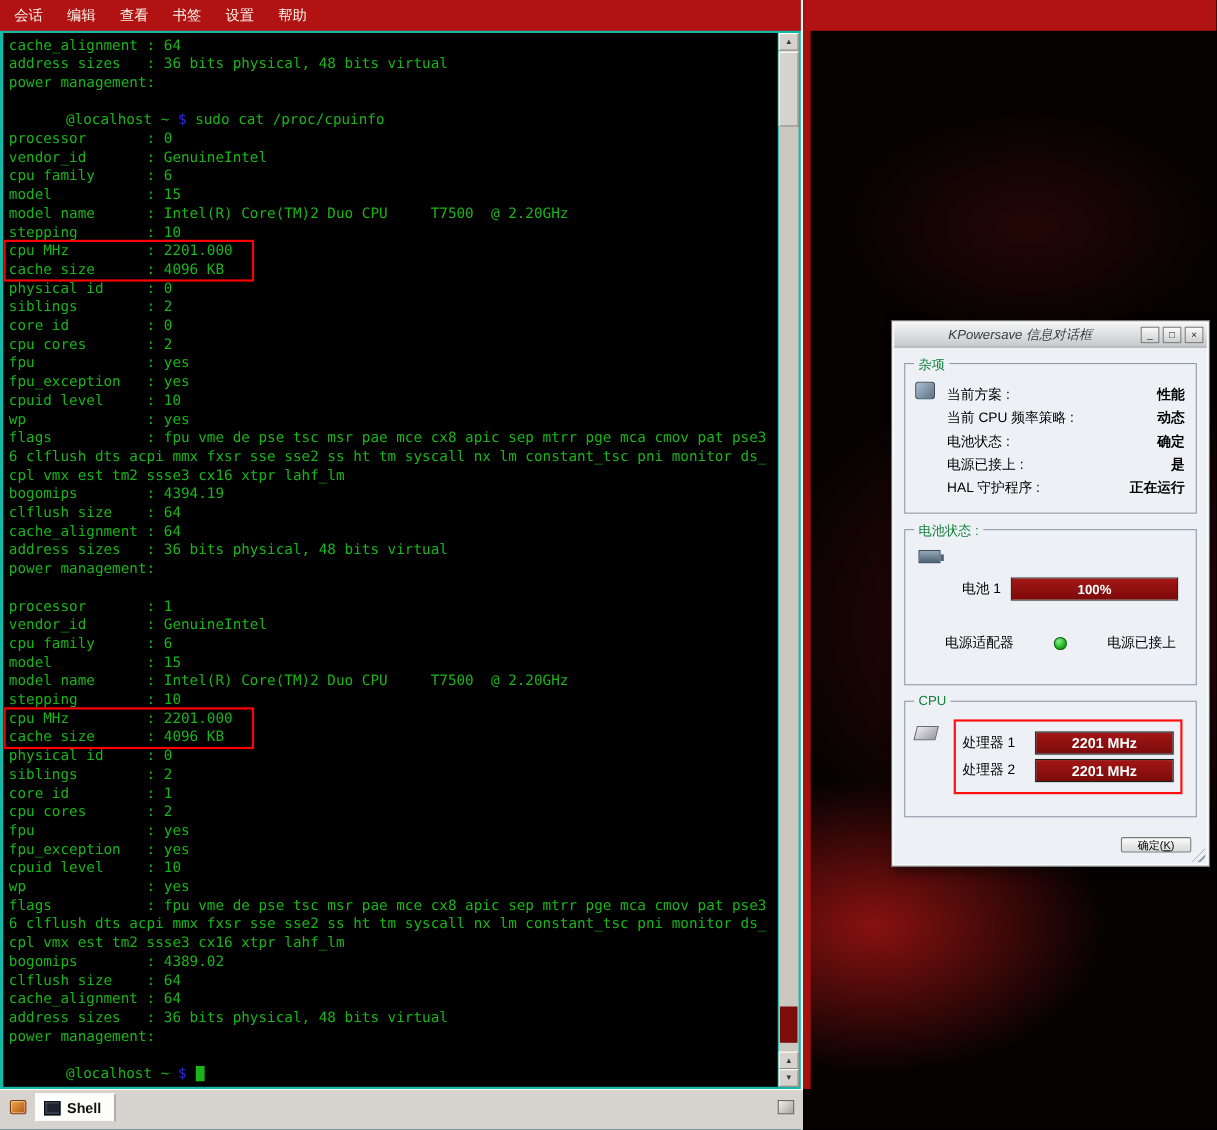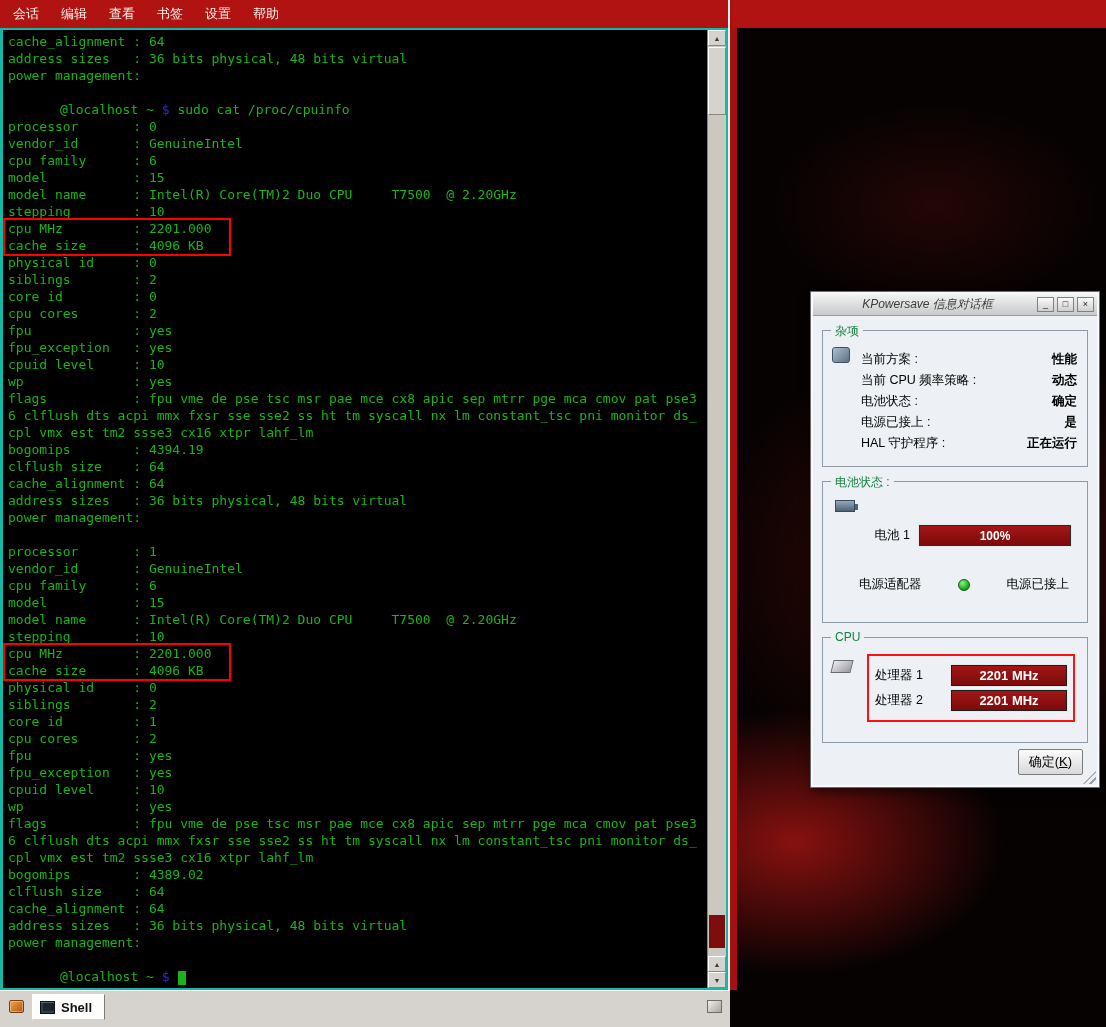--- a/index.html
+++ b/index.html
@@ -157,30 +157,30 @@
   .kps-group.cpu { min-height: 106px; margin-bottom: 0; }
   .cpu-icon {
     position: absolute; left: 9px; top: 22px; width: 20px; height: 13px;
     background: linear-gradient(135deg, #ececee, #9a9aa2); border: 1px solid #6a6a72;
     transform: skewX(-14deg);
   }
   .cpu-rows { margin-left: 34px; margin-right: 2px; border: 2px solid #ff1010; padding: 5px 6px; }
   .cpu-row { display: flex; align-items: center; justify-content: space-between; margin: 4px 0; gap: 13px; }
   .cpu-label { white-space: nowrap; }
   .cpu-bar {
-    position: relative; width: 116px; height: 21px; border: 1px solid #1d1d1d;
+    position: relative; width: 126px; height: 21px; border: 1px solid #1d1d1d;
     background: linear-gradient(180deg, #a31616, #7c0a0a); box-shadow: 0 0 0 1px #e4e9ee;
   }
   .cpu-bar-text { position: absolute; inset: 0; text-align: center; line-height: 19px; color: #fff; font-weight: bold; font-size: 13px; }
 
   .kps-footer { position: absolute; right: 16px; bottom: 12px; }
   .ok-button {
-    min-width: 64px; height: 26px; padding: 0 10px;
+    min-width: 64px; height: 14px; padding: 0 10px;
     background: linear-gradient(180deg, #fbfbfb, #d9d9d9); border: 1px solid #7a7a7a; border-radius: 2px;
-    font-size: 13px; font-family: inherit; color: #000; cursor: pointer;
+    font-size: 10px; font-family: inherit; color: #000; cursor: pointer;
   }
   .resize-grip {
     position: absolute; right: 3px; bottom: 3px; width: 13px; height: 13px;
     background: repeating-linear-gradient(135deg, rgba(0,0,0,0) 0 3px, #9aa0a8 3px 5px);
     clip-path: polygon(100% 0, 100% 100%, 0 100%);
     cursor: nwse-resize;
   }
 </style>
 </head>
 <body>

